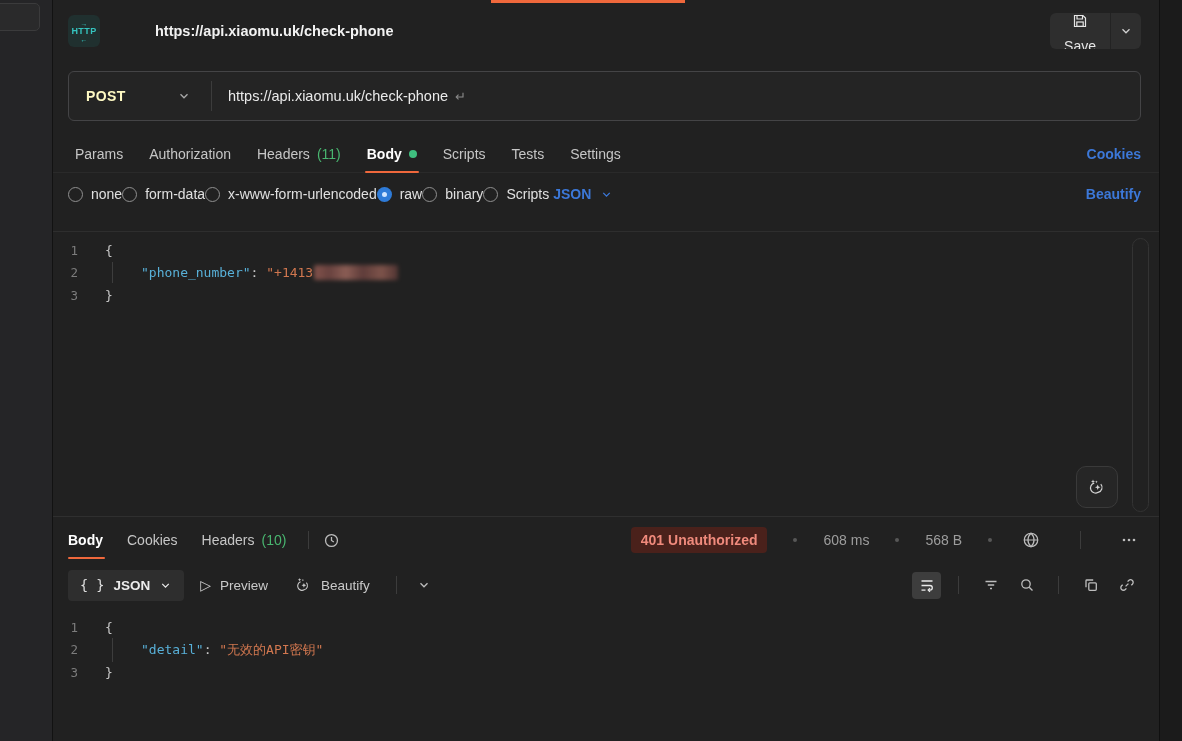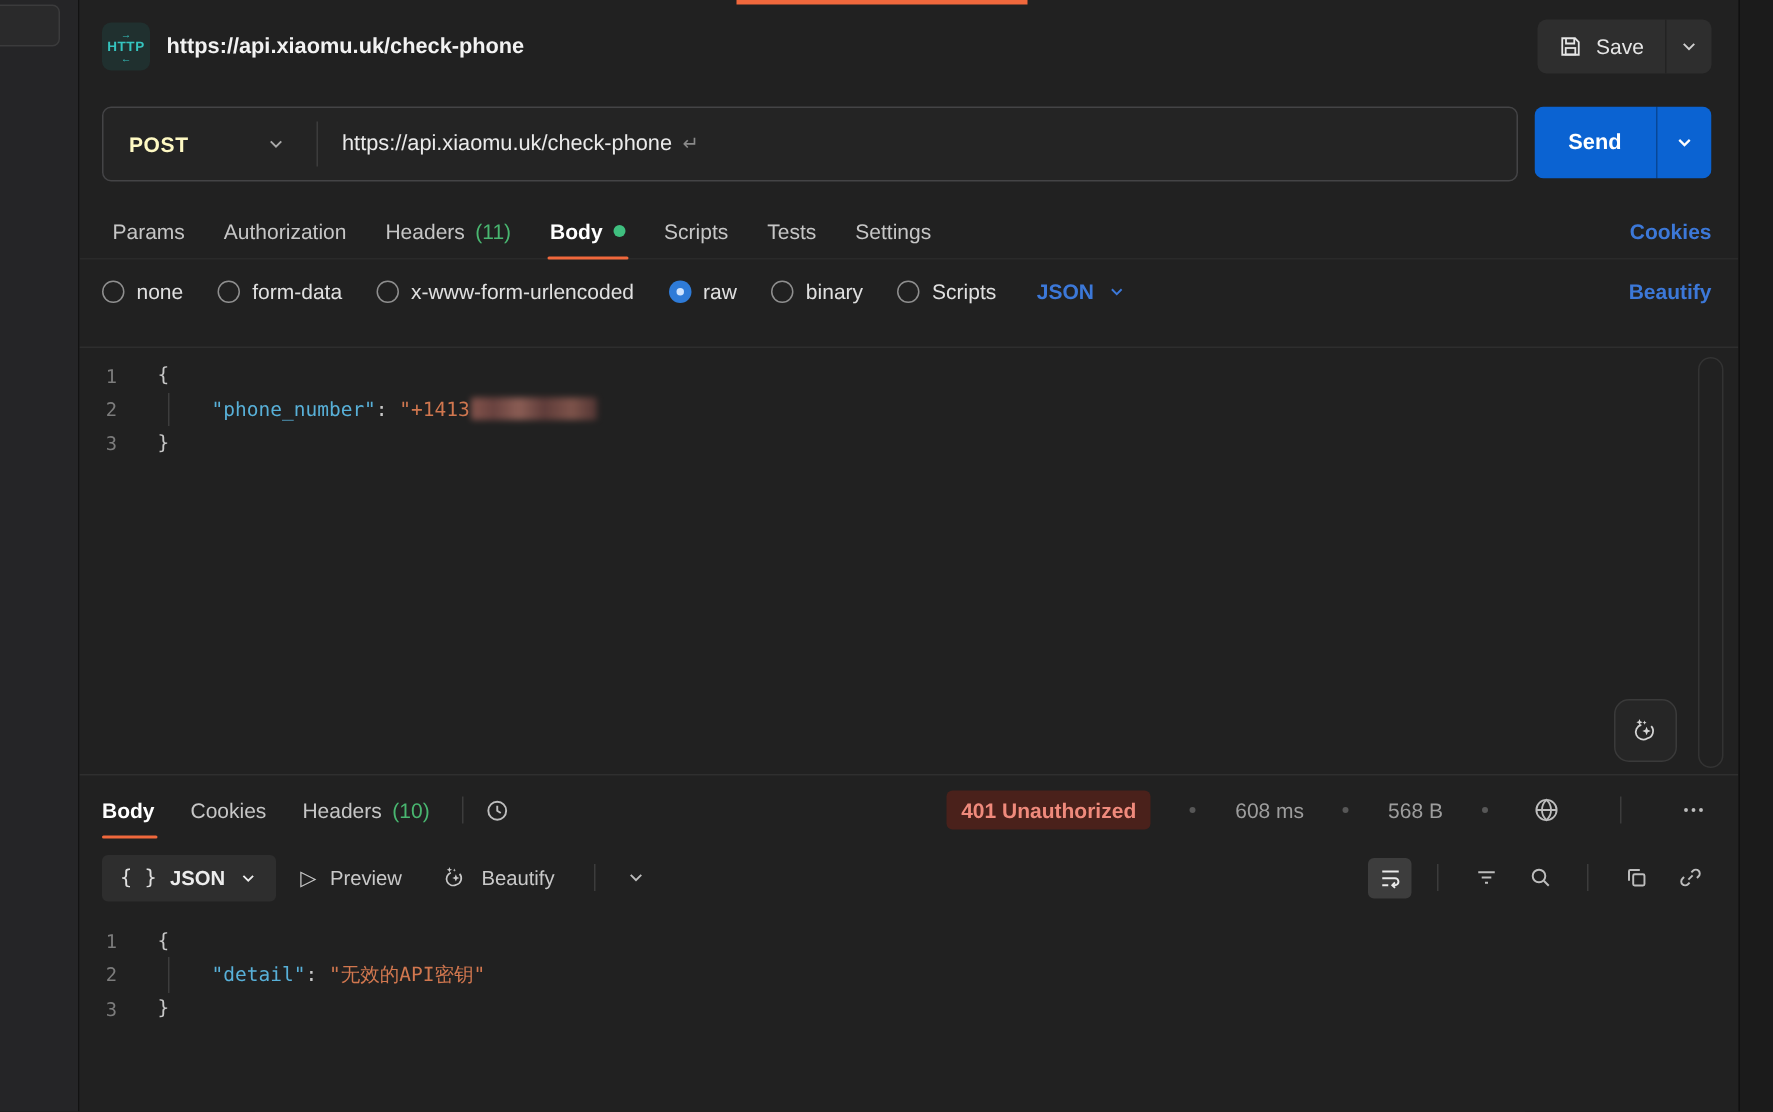--- a/index.html
+++ b/index.html
@@ -18,29 +18,29 @@
   .sidebar { width:53px; flex:none; background:#252527; border-right:1px solid #121212; position:relative; }
   .sidebar-stub { position:absolute; top:3px; left:-8px; width:48px; height:28px; border:1px solid #3b3b3c; border-radius:5px; background:#2a2a2b; }
 
   
   .rightstrip { width:23px; flex:none; background:#1b1b1b; border-left:1px solid #101010; position:relative; }
 
   .main { flex:1; min-width:0; background:#212121; position:relative; display:flex; flex-direction:column; overflow:hidden; }
   .tab-indicator { position:absolute; top:0; left:438px; width:194px; height:3px; background:#f0683c; z-index:6; }
 
   
-  .topbar { height:62px; flex:none; display:flex; align-items:center; padding:0 18px 0 15px; }
+  .topbar { height:62px; flex:none; display:flex; align-items:center; padding:0 18px 0 15px;gap:44px; }
   .http-badge { width:32px; height:32px; flex:none; border-radius:6px; background:#20302f;
                 display:flex; flex-direction:column; align-items:center; justify-content:center; line-height:1; }
   .http-badge .arrow { font-size:7px; color:#35c4bf; height:7px; }
   .http-badge .txt { font-size:9px; font-weight:bold; color:#35c4bf; letter-spacing:.4px; }
   .topbar .title { margin-left:11px; font-size:14.5px; font-weight:bold; color:#f2f2f2; flex:1;
                    white-space:nowrap; overflow:hidden; }
   .save-split { display:flex; height:36px; background:#2e2e2e; border-radius:6px; overflow:hidden; }
-  .save-main { display:flex; align-items:center; gap:9px; padding:0 14px; font-size:14px; color:#e6e6e6; }
+  .save-main { display:flex; align-items:center; gap:9px; padding:0 14px; font-size:14px; color:#e6e6e6;flex-direction:column; }
   .save-chevron { width:31px; display:flex; align-items:center; justify-content:center; color:#cfcfcf; border-left:1px solid #232323; }
 
   
   .request-row { flex:none; height:59px; display:flex; gap:11px; padding:9px 18px 0 15px; }
   .url-box { flex:1; min-width:0; height:50px; display:flex; align-items:center;
              border:1px solid #444446; border-radius:6px; background:#242424; }
   .method-btn { width:142px; flex:none; display:flex; align-items:center; justify-content:space-between;
                 padding:0 20px 0 17px; color:#fef9c3; font-weight:bold; font-size:14px; letter-spacing:.4px; }
   .method-btn .chev { color:#a9a9a9; }
   .url-divider { width:1px; height:30px; background:#3c3c3c; flex:none; }
@@ -60,21 +60,21 @@
   .tab:first-child { padding-left:7px; }
   .tab.active { color:#fff; font-weight:600; }
   .tab.active::after { content:""; position:absolute; left:11px; right:11px; bottom:-1px; height:2px;
                        background:#f0683c; border-radius:1px; }
   .tab .count { color:#49b670; }
   .tab .dot { width:8px; height:8px; border-radius:50%; background:#3fbf7f; }
   .link-blue { color:#3c78d8; font-weight:600; font-size:14px; }
   .ml-auto { margin-left:auto; }
 
   
-  .modes-row { flex:none; height:42px; display:flex; align-items:center; gap:23px;
+  .modes-row { flex:none; height:42px; display:flex; align-items:center; 
                padding:0 18px 0 15px; font-size:14px; color:#e0e0e0; }
   .mode { display:flex; align-items:center; gap:8px; }
   .radio { width:15px; height:15px; border-radius:50%; border:1px solid #8f8f8f; flex:none; position:relative; }
   .radio.sel { border:none; background:#2e7bd8; }
   .radio.sel::after { content:""; position:absolute; left:5px; top:5px; width:5px; height:5px;
                       border-radius:50%; background:#cfe4ff; }
   .json-dd { display:flex; align-items:center; gap:9px; color:#3c78d8; font-weight:600; margin-left:4px; }
 
   
   .editor { position:relative; font-family:"DejaVu Sans Mono", monospace; font-size:13px; }
@@ -171,28 +171,20 @@
           <span>POST</span>
           <span class="chev">
             <svg width="14" height="14" viewBox="0 0 16 16" fill="none" stroke="currentColor" stroke-width="1.5">
                 <path d="M4 6l4 4 4-4"></path>
               </svg>
           </span>
         </button>
         <div class="url-divider"></div>
         <div class="url-text"><span>https://api.xiaomu.uk/check-phone</span><span class="enter-sym">↵</span></div>
       </div>
-      <div class="send-split">
-        <button class="send-main">Send</button>
-        <button class="send-chevron">
-          <svg width="14" height="14" viewBox="0 0 16 16" fill="none" stroke="currentColor" stroke-width="1.7">
-              <path d="M4 6l4 4 4-4"></path>
-            </svg>
-        </button>
-      </div>
     </div>
 
     <nav class="req-tabs">
       <div class="tab">
           <span>Params</span>
         </div>
       <div class="tab">
           <span>Authorization</span>
         </div>
       <div class="tab">

